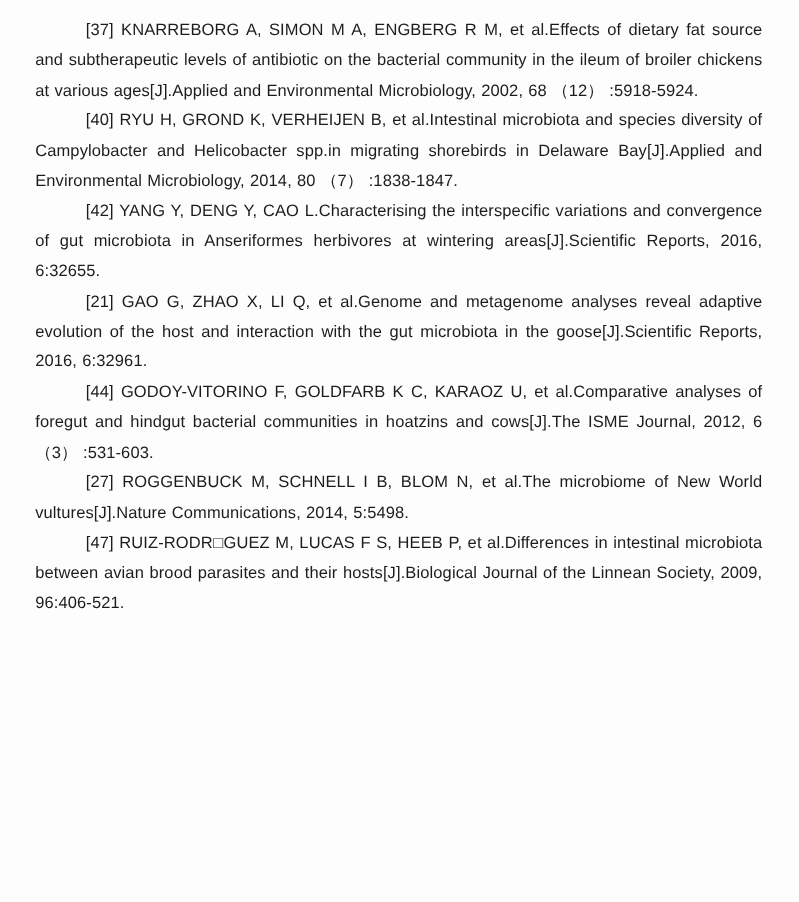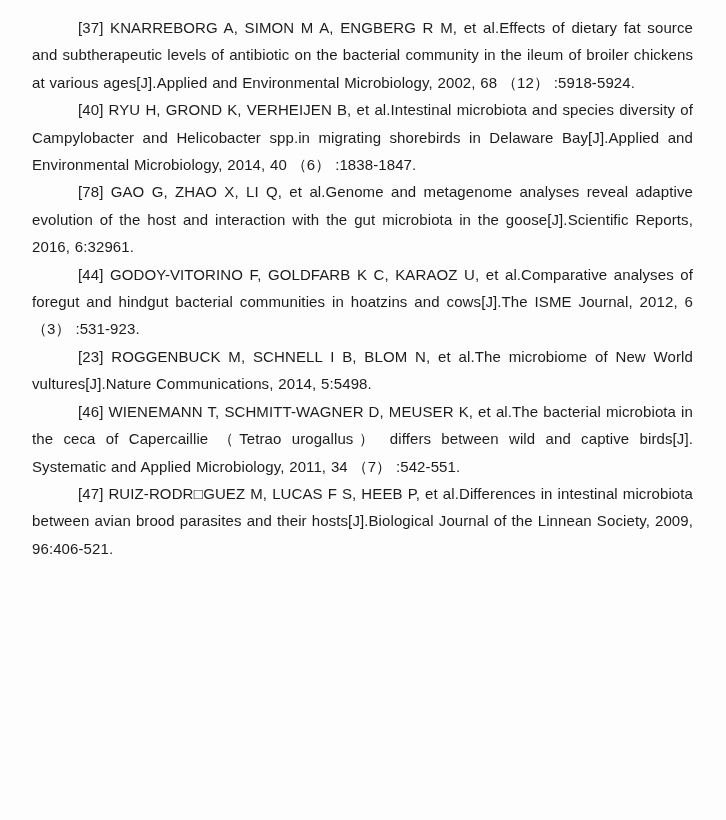--- a/index.html
+++ b/index.html
@@ -29,19 +29,19 @@
     text-indent: 46px;
     word-spacing: 0.5px;
     letter-spacing: 0.1px;
   }
 </style>
 </head>
 <body>
 
 <div class="page">
   <p class="ref">[37] KNARREBORG A, SIMON M A, ENGBERG R M, et al.Effects of dietary fat source and subtherapeutic levels of antibiotic on the bacterial community in the ileum of broiler chickens at various ages[J].Applied and Environmental Microbiology, 2002, 68 （12） :5918-5924.</p>
-  <p class="ref">[40] RYU H, GROND K, VERHEIJEN B, et al.Intestinal microbiota and species diversity of Campylobacter and Helicobacter spp.in migrating shorebirds in Delaware Bay[J].Applied and Environmental Microbiology, 2014, 40 （6） :1838-1847.</p>
-  <p class="ref">[78] GAO G, ZHAO X, LI Q, et al.Genome and metagenome analyses reveal adaptive evolution of the host and interaction with the gut microbiota in the goose[J].Scientific Reports, 2016, 6:32961.</p>
-  <p class="ref">[44] GODOY-VITORINO F, GOLDFARB K C, KARAOZ U, et al.Comparative analyses of foregut and hindgut bacterial communities in hoatzins and cows[J].The ISME Journal, 2012, 6 （3） :531-923.</p>
-  <p class="ref">[23] ROGGENBUCK M, SCHNELL I B, BLOM N, et al.The microbiome of New World vultures[J].Nature Communications, 2014, 5:5498.</p>
-  <p class="ref">[46] WIENEMANN T, SCHMITT-WAGNER D, MEUSER K, et al.The bacterial microbiota in the ceca of Capercaillie （Tetrao urogallus） differs between wild and captive birds[J]. Systematic and Applied Microbiology, 2011, 34 （7） :542-551.</p>
+  <p class="ref">[40] RYU H, GROND K, VERHEIJEN B, et al.Intestinal microbiota and species diversity of Campylobacter and Helicobacter spp.in migrating shorebirds in Delaware Bay[J].Applied and Environmental Microbiology, 2014, 80 （7） :1838-1847.</p>
+  <p class="ref">[42] YANG Y, DENG Y, CAO L.Characterising the interspecific variations and convergence of gut microbiota in Anseriformes herbivores at wintering areas[J].Scientific Reports, 2016, 6:32655.</p>
+  <p class="ref">[21] GAO G, ZHAO X, LI Q, et al.Genome and metagenome analyses reveal adaptive evolution of the host and interaction with the gut microbiota in the goose[J].Scientific Reports, 2016, 6:32961.</p>
+  <p class="ref">[44] GODOY-VITORINO F, GOLDFARB K C, KARAOZ U, et al.Comparative analyses of foregut and hindgut bacterial communities in hoatzins and cows[J].The ISME Journal, 2012, 6 （3） :531-603.</p>
+  <p class="ref">[27] ROGGENBUCK M, SCHNELL I B, BLOM N, et al.The microbiome of New World vultures[J].Nature Communications, 2014, 5:5498.</p>
   <p class="ref">[47] RUIZ-RODR□GUEZ M, LUCAS F S, HEEB P, et al.Differences in intestinal microbiota between avian brood parasites and their hosts[J].Biological Journal of the Linnean Society, 2009, 96:406-521.</p>
 </div>
 
 </body></html>

